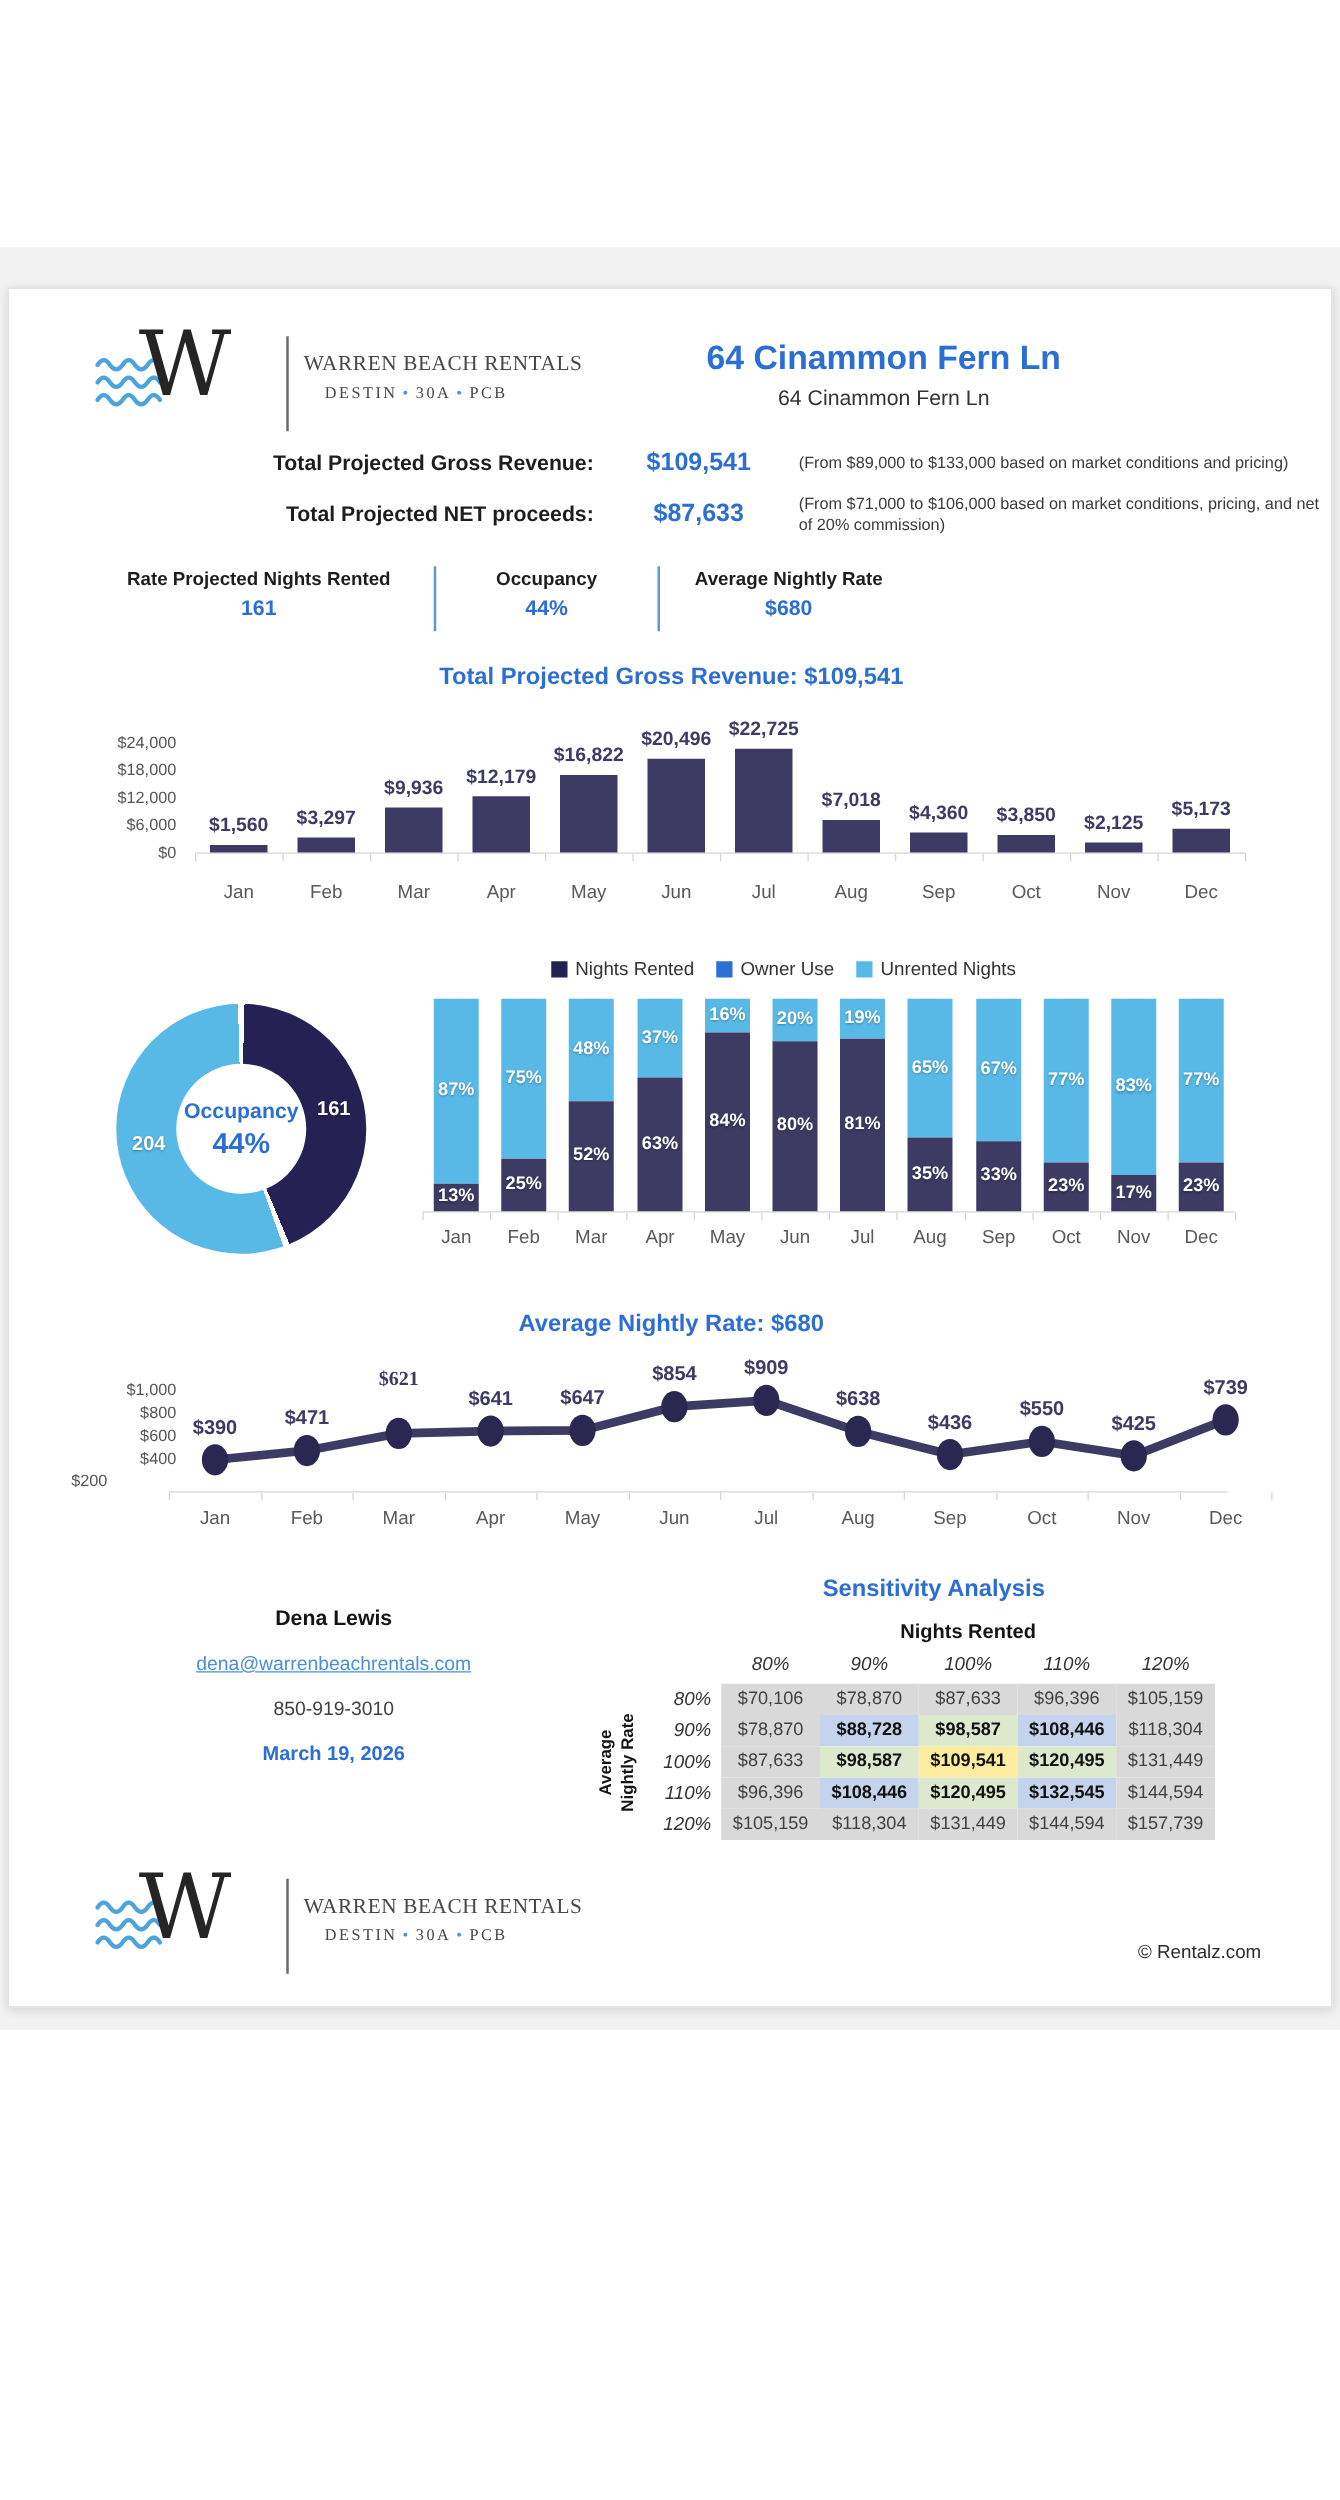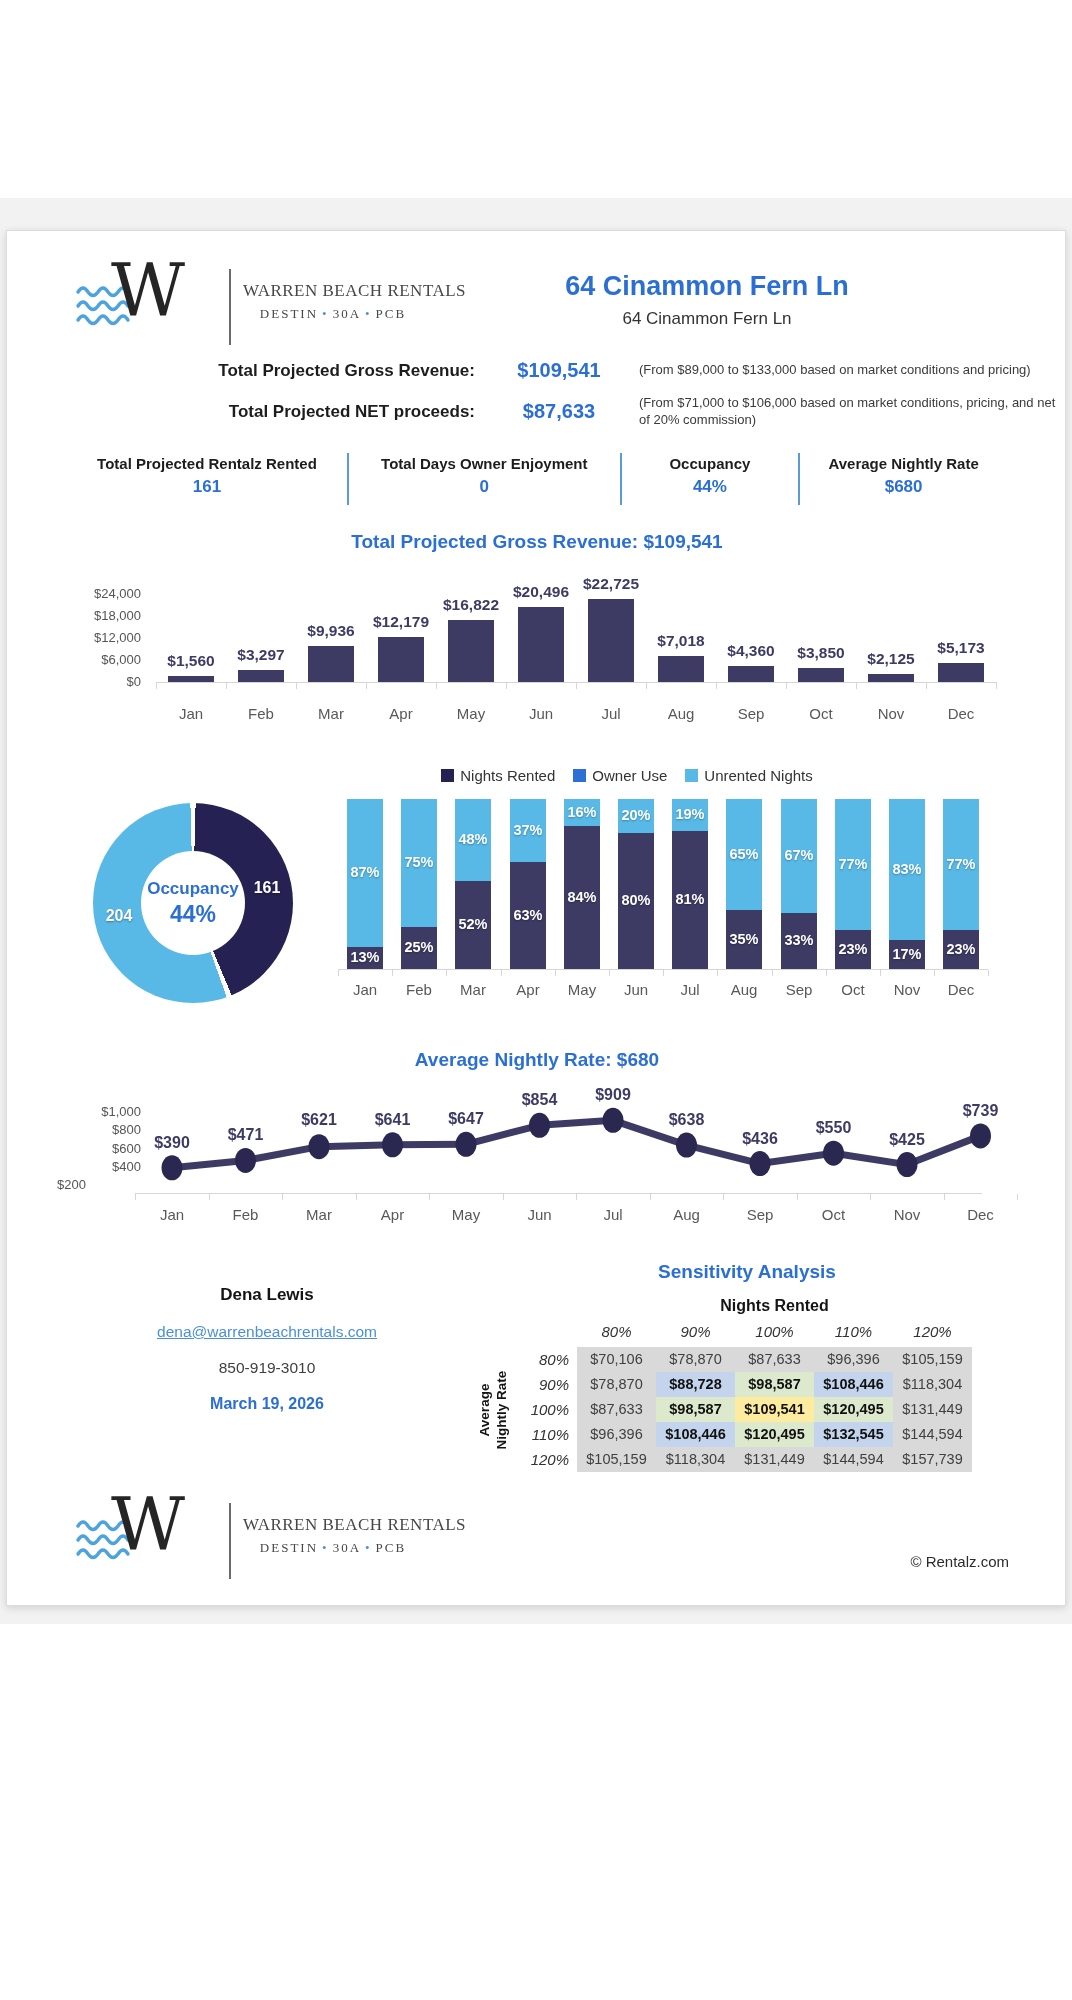--- a/index.html
+++ b/index.html
@@ -127,26 +127,22 @@
     <div class="sum-note">(From $89,000 to $133,000 based on market conditions and pricing)</div>
   </div>
   <div class="sum-row" style="top:163px;">
     <div class="sum-label" style="top:8px;">Total Projected NET proceeds:</div>
     <div class="sum-value" style="top:6px;">$87,633</div>
     <div class="sum-note">(From $71,000 to $106,000 based on market conditions, pricing, and net of 20% commission)</div>
   </div>
 
   <div class="stats">
     <div class="stat" style="width:30%;">
-      <div class="stat-label">Total Projected Rentalz Rented</div>
+      <div class="stat-label">Rate Projected Nights Rented</div>
       <div class="stat-value">161</div>
-    </div>
-    <div class="stat" style="width:29%;">
-      <div class="stat-label">Total Days Owner Enjoyment</div>
-      <div class="stat-value">0</div>
     </div>
     <div class="stat" style="width:19%;">
       <div class="stat-label">Occupancy</div>
       <div class="stat-value">44%</div>
     </div>
     <div class="stat" style="width:22%;">
       <div class="stat-label">Average Nightly Rate</div>
       <div class="stat-value">$680</div>
     </div>
   </div>
@@ -344,21 +340,21 @@
         <ellipse cx="679.5" cy="69.123" rx="10.5" ry="12.5" fill="#2a2750"></ellipse>
         <ellipse cx="753" cy="87.606" rx="10.5" ry="12.5" fill="#2a2750"></ellipse>
         <ellipse cx="826.5" cy="77.17500000000001" rx="10.5" ry="12.5" fill="#2a2750"></ellipse>
         <ellipse cx="900" cy="88.61250000000001" rx="10.5" ry="12.5" fill="#2a2750"></ellipse>
         <ellipse cx="973.5" cy="59.8815" rx="10.5" ry="12.5" fill="#2a2750"></ellipse>
       </svg>
       <div class="pt-val" style="left: 120px; top: 57.815px;">$390</div>
       <div class="month" style="left: 130px; top: 130px; width: 70px;">Jan</div>
       <div class="pt-val" style="left: 193.5px; top: 50.4035px;">$471</div>
       <div class="month" style="left: 203.5px; top: 130px; width: 70px;">Feb</div>
-      <div class="pt-val" style="left: 267px; top: 35px;">$621</div>
+      <div class="pt-val" style="left: 267px; top: 19px; font-family: Liberation Serif, serif;">$621</div>
       <div class="month" style="left: 277px; top: 130px; width: 70px;">Mar</div>
       <div class="pt-val" style="left: 340.5px; top: 34.8485px;">$641</div>
       <div class="month" style="left: 350.5px; top: 130px; width: 70px;">Apr</div>
       <div class="pt-val" style="left: 414px; top: 34.2995px;">$647</div>
       <div class="month" style="left: 424px; top: 130px; width: 70px;">May</div>
       <div class="pt-val" style="left: 487.5px; top: 15.359px;">$854</div>
       <div class="month" style="left: 497.5px; top: 130px; width: 70px;">Jun</div>
       <div class="pt-val" style="left: 561px; top: 10.3265px;">$909</div>
       <div class="month" style="left: 571px; top: 130px; width: 70px;">Jul</div>
       <div class="pt-val" style="left: 634.5px; top: 35.123px;">$638</div>

